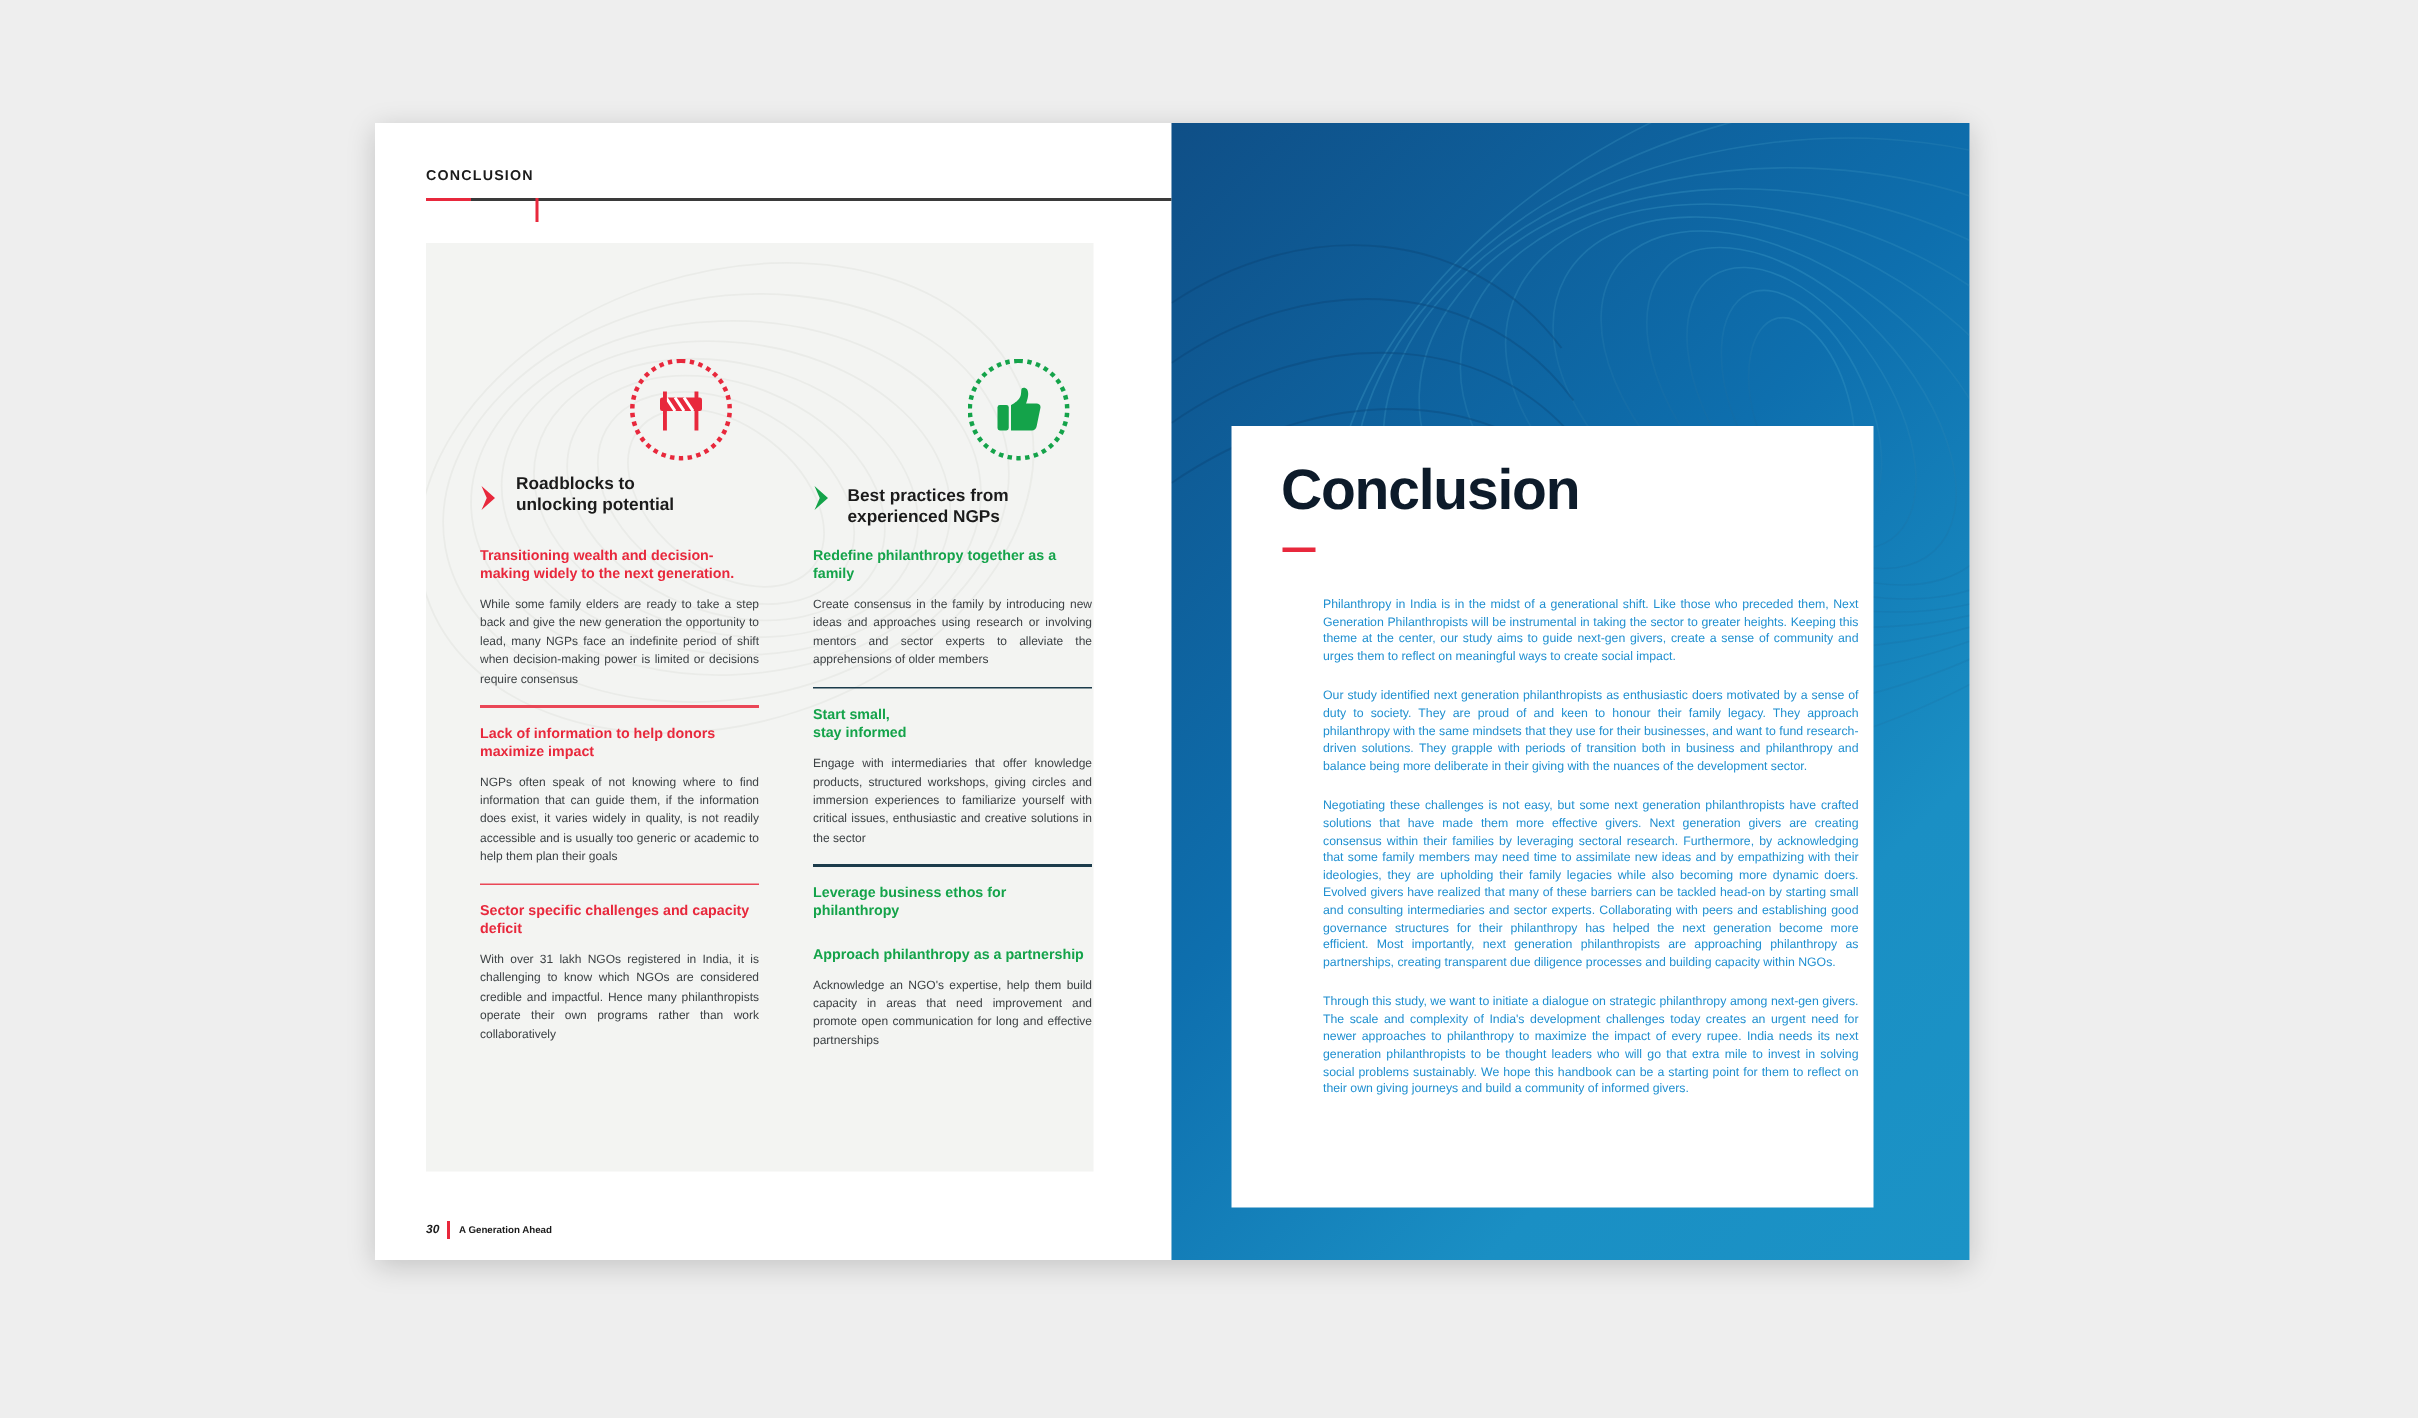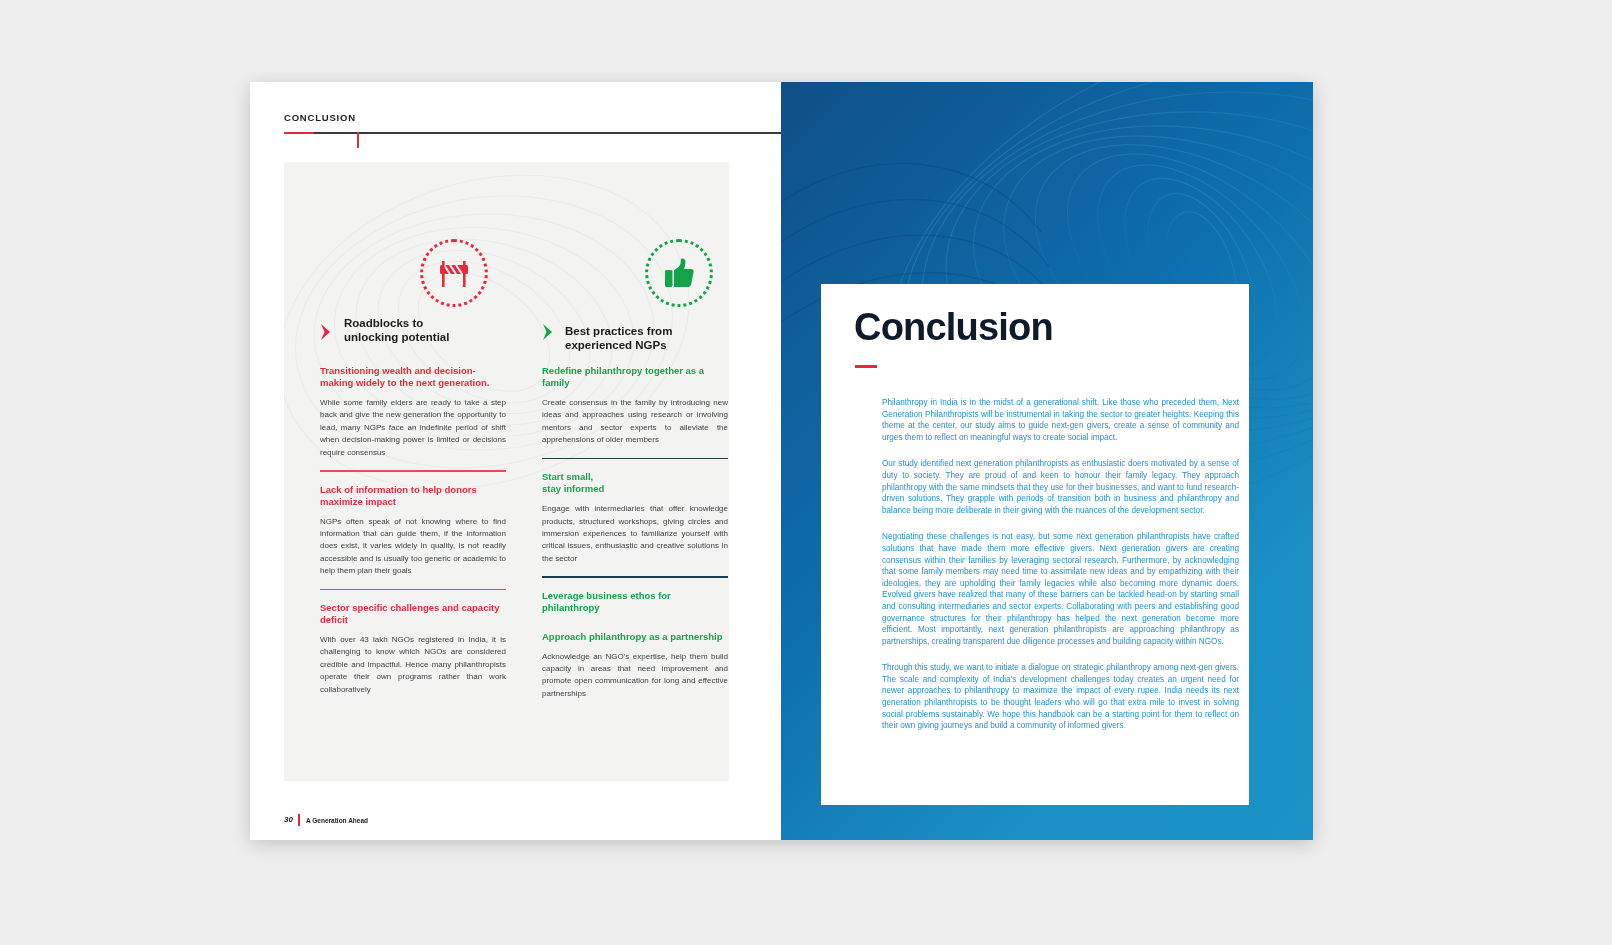--- a/index.html
+++ b/index.html
@@ -318,21 +318,21 @@
           <div class="item-body">While some family elders are ready to take a step back and give the new generation the opportunity to lead, many NGPs face an indefinite period of shift when decision-making power is limited or decisions require consensus</div>
         </div>
         <div class="divider-red"></div>
         <div class="item">
           <div class="item-title red">Lack of information to help donors maximize impact</div>
           <div class="item-body">NGPs often speak of not knowing where to find information that can guide them, if the information does exist, it varies widely in quality, is not readily accessible and is usually too generic or academic to help them plan their goals</div>
         </div>
         <div class="divider-red"></div>
         <div class="item">
           <div class="item-title red">Sector specific challenges and capacity deficit</div>
-          <div class="item-body">With over 43 lakh NGOs registered in India, it is challenging to know which NGOs are considered credible and impactful. Hence many philanthropists operate their own programs rather than work collaboratively</div>
+          <div class="item-body">With over 31 lakh NGOs registered in India, it is challenging to know which NGOs are considered credible and impactful. Hence many philanthropists operate their own programs rather than work collaboratively</div>
         </div>
       </div>
 
       <div class="col col-r">
         <div class="item">
           <div class="item-title green">Redefine philanthropy together as a family</div>
           <div class="item-body">Create consensus in the family by introducing new ideas and approaches using research or involving mentors and sector experts to alleviate the apprehensions of older members</div>
         </div>
         <div class="divider-dark"></div>
         <div class="item">

